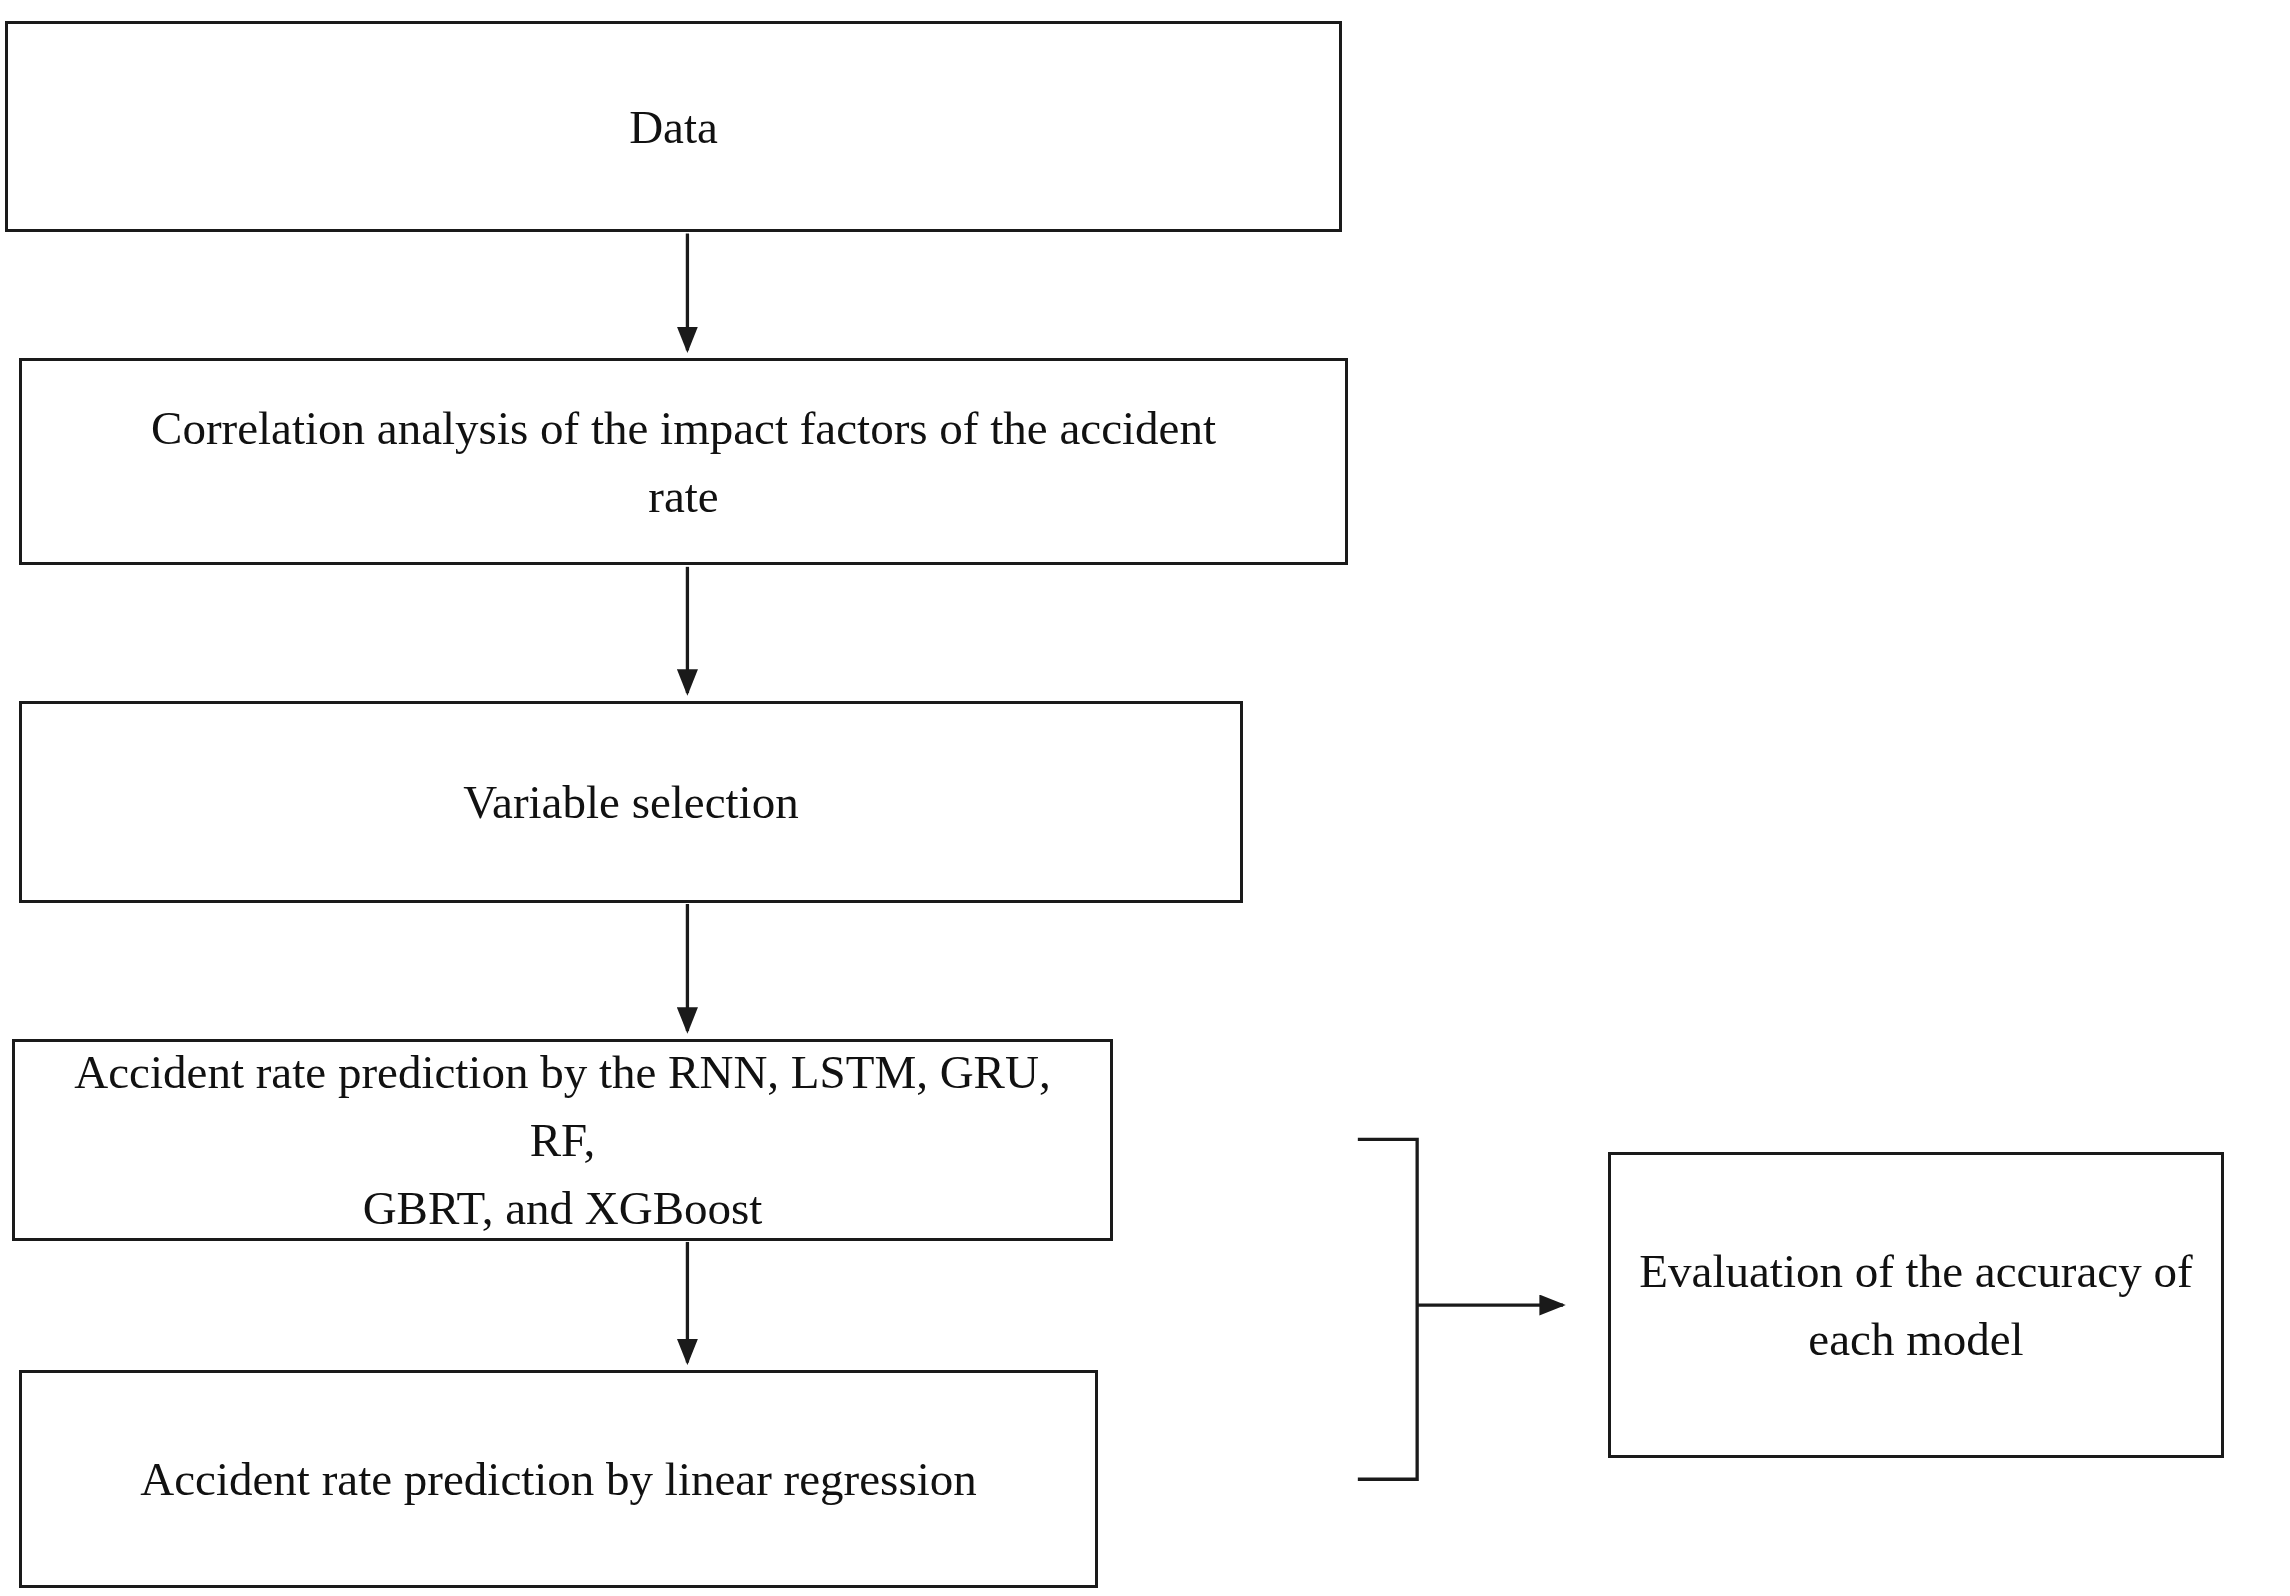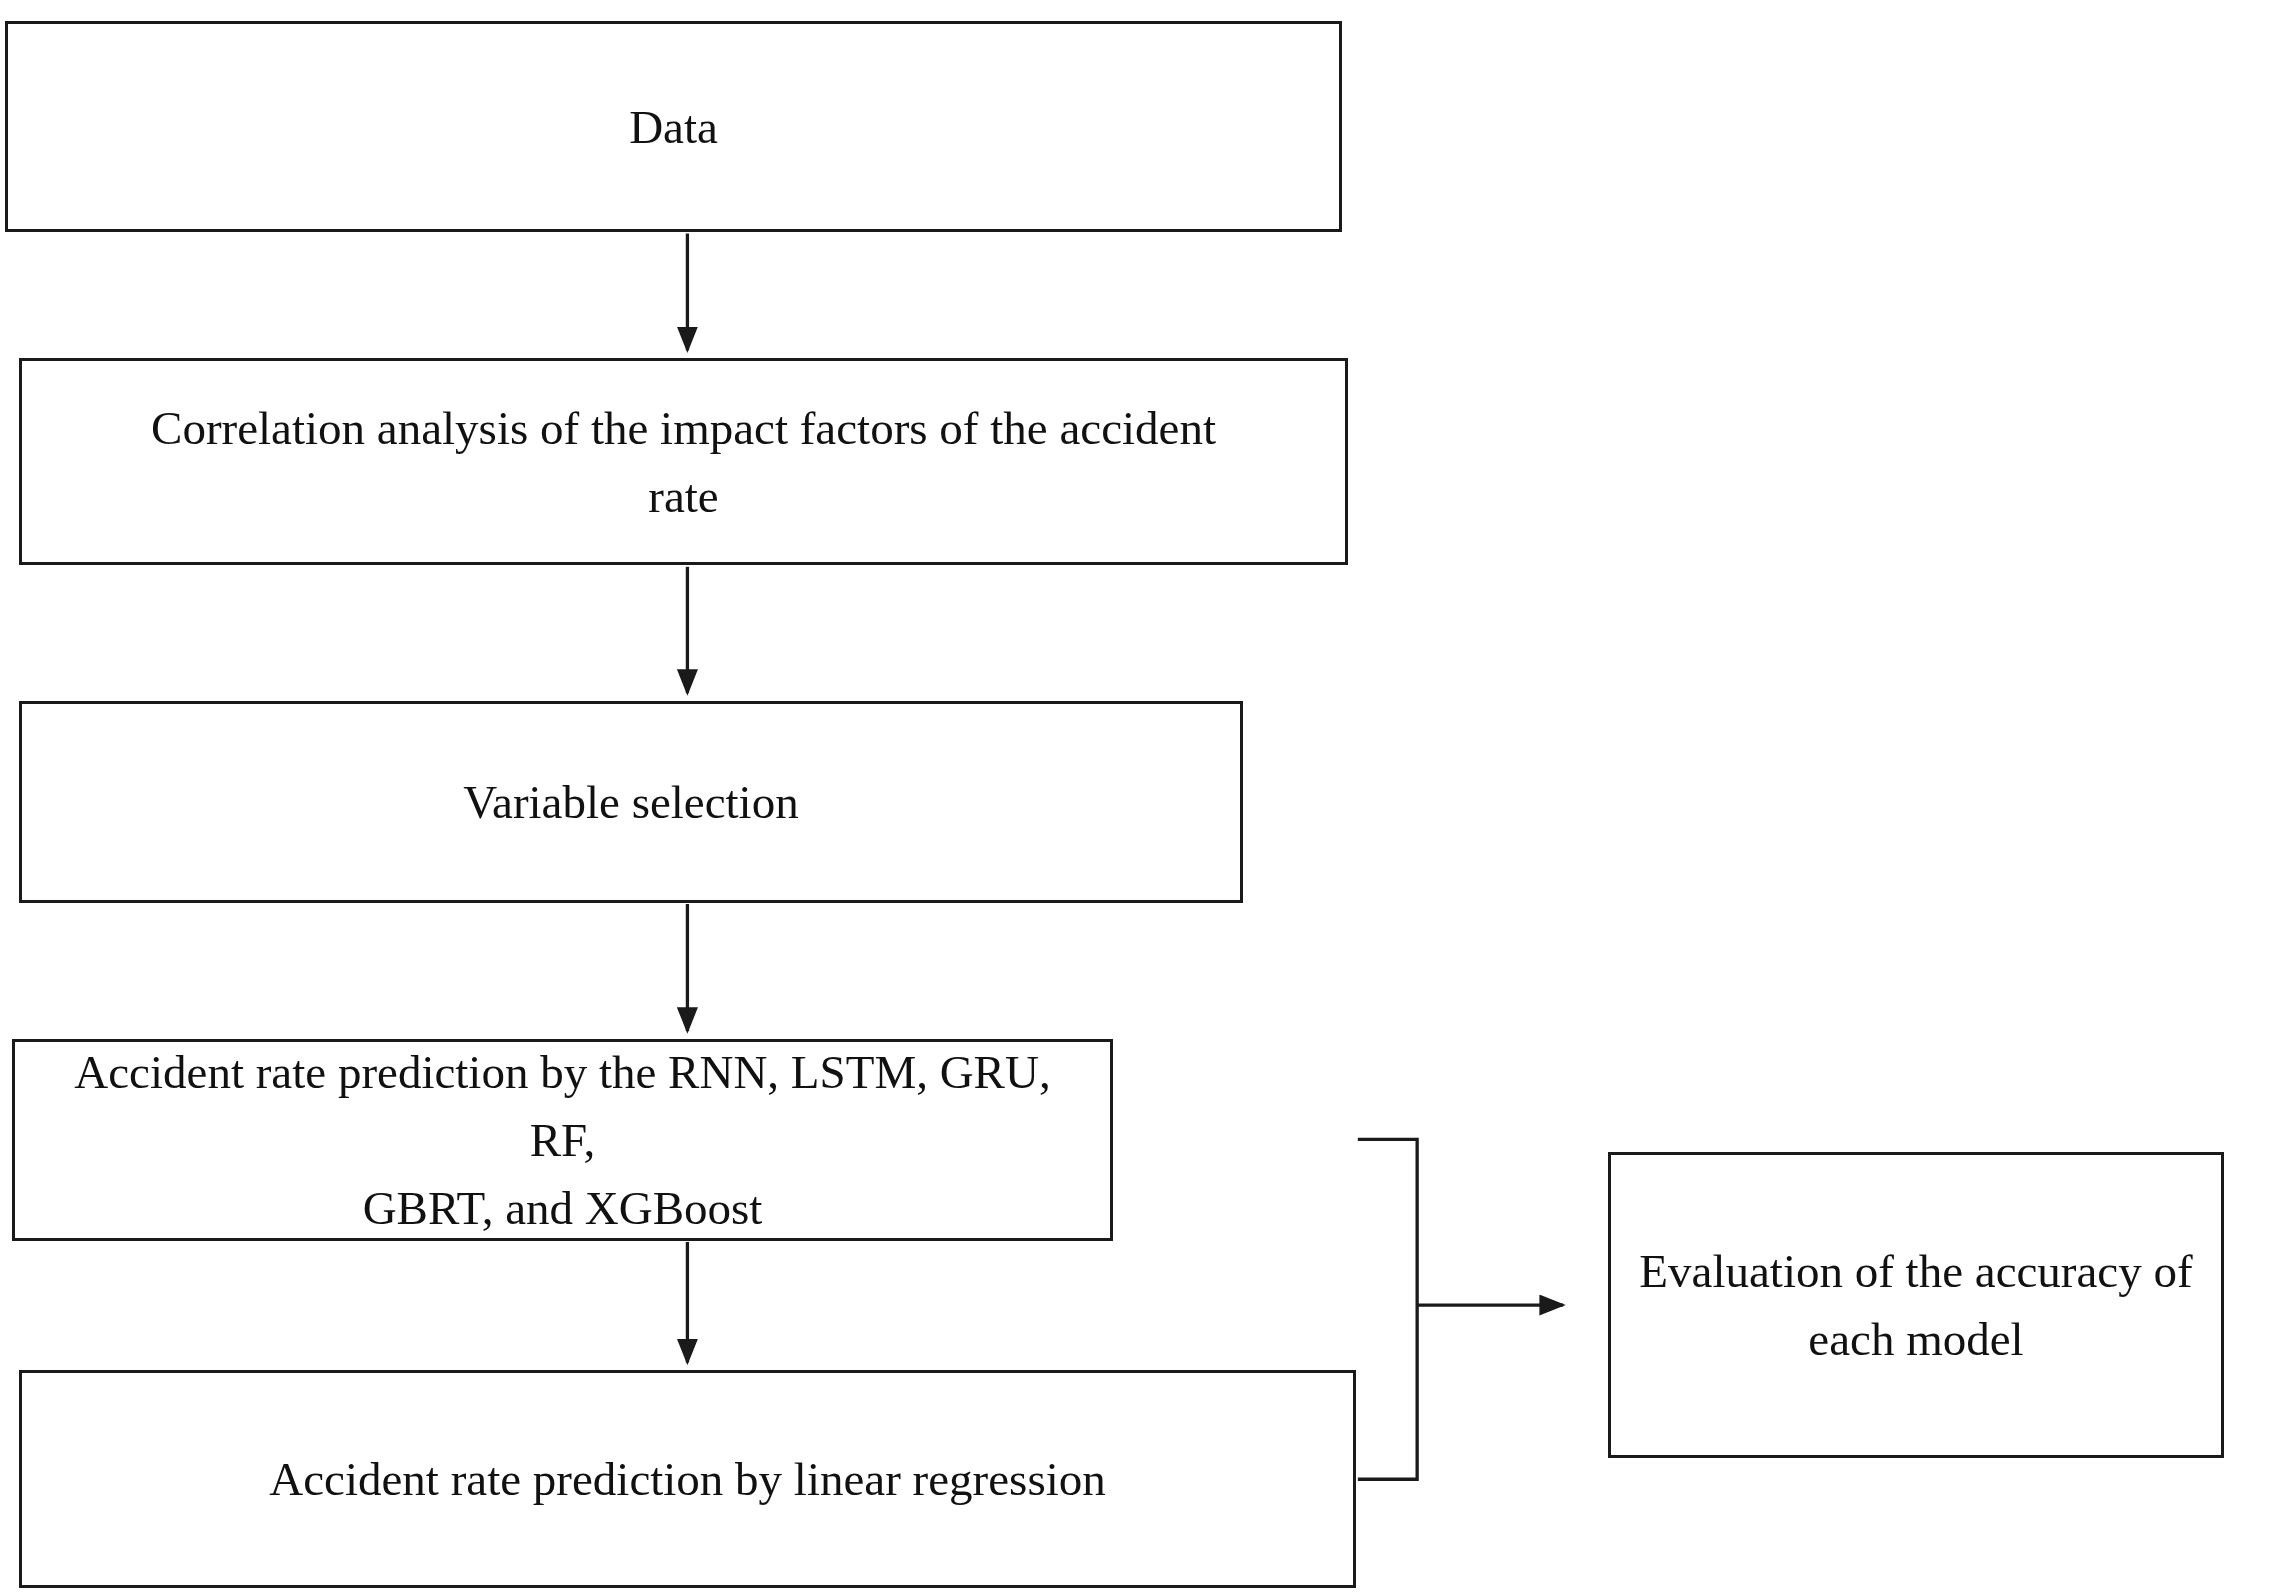--- a/index.html
+++ b/index.html
@@ -30,21 +30,21 @@
     font-size: 47px;
     line-height: 68px;
     white-space: pre-line;
     padding: 0 28px;
   }
   
   .n-data    { left: 5px;   top: 21px;   width: 1337px; height: 211px; }
   .n-corr    { left: 19px;   top: 358px;  width: 1329px; height: 207px; }
   .n-var     { left: 19px;   top: 701px;  width: 1224px; height: 202px; }
   .n-ml      { left: 12px;   top: 1039px; width: 1101px; height: 202px; }
-  .n-linreg  { left: 19px;   top: 1370px; width: 1337px; height: 218px; }
+  .n-linreg  { left: 19px;   top: 1370px; width: 1079px; height: 218px; }
   
   .n-eval    { left: 1571px; top: 1152px; width: 616px;  height: 306px; margin-left: 37px; }
 
   .connectors {
     position: absolute;
     left: 0;
     top: 0;
     width: 2291px;
     height: 1596px;
     pointer-events: none;

